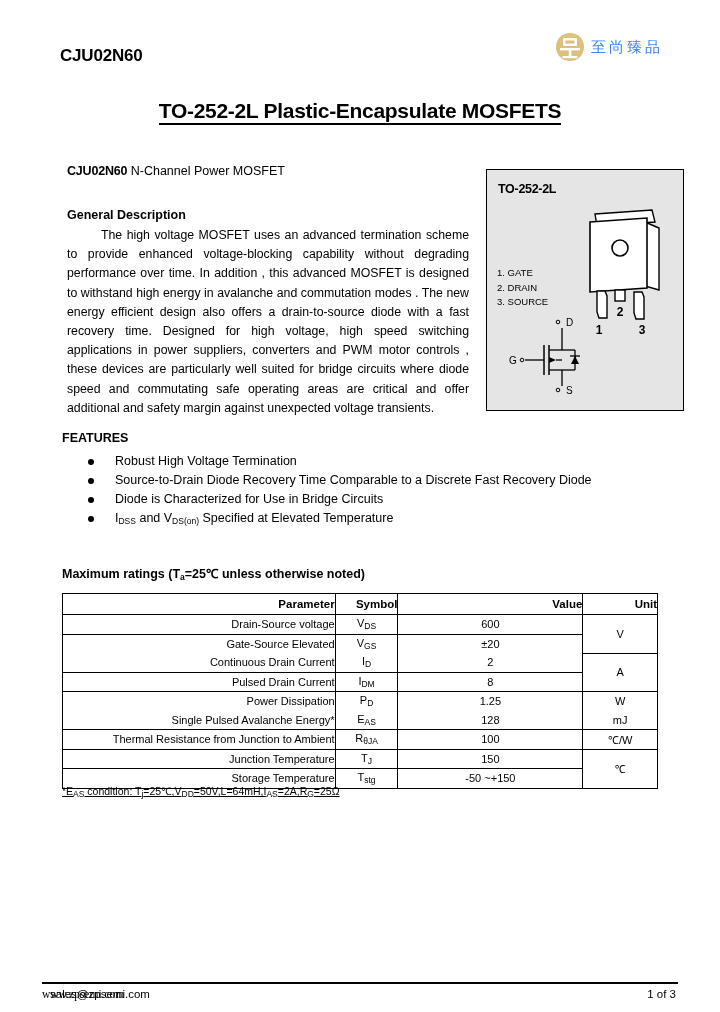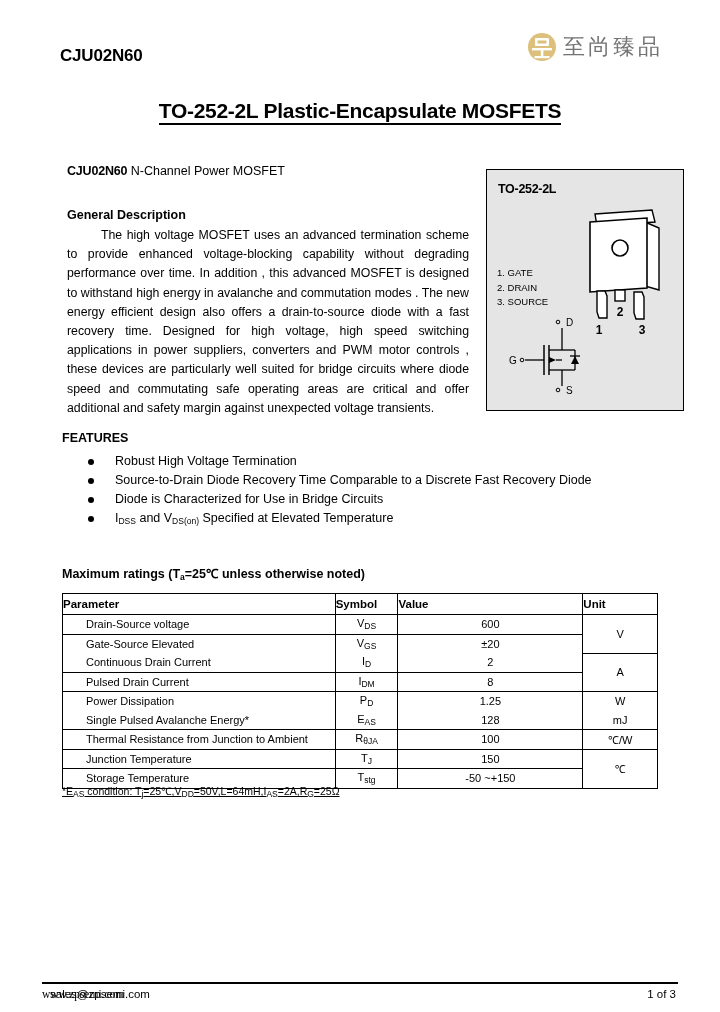--- a/index.html
+++ b/index.html
@@ -35,22 +35,22 @@
     display: flex;
     align-items: center;
     gap: 6px;
   }
   .logo-mark {
     width: 30px; height: 30px;
     position: relative;
   }
   .logo-cn {
     font-family: "DejaVu Sans", sans-serif;
-    font-size: 22px;
-    color: #737373;
+    font-size: 15px;
+    color: #3b82f6;
     letter-spacing: 3px;
     line-height: 1;
   }
 
   
   .doc-title {
     position: absolute;
     left: 0; top: 99px;
     width: 720px;
     text-align: center;
@@ -164,25 +164,25 @@
   .ratings-table th,
   .ratings-table td {
     border: 1px solid #000;
     padding: 0;
     height: 18.5px;
     vertical-align: middle;
   }
   .ratings-table th {
     font-weight: bold;
     font-size: 11.5px;
-    text-align: left;
+    text-align: right;
     height: 20px;
   }
   .ratings-table td.param {
-    text-align: left;
+    text-align: right;
     padding-left: 23px;
   }
   .ratings-table td.sym,
   .ratings-table td.val,
   .ratings-table td.unit {
     text-align: center;
   }
   .c-param { width: 273px; }
   .c-sym   { width: 62px; }
   .c-val   { width: 185px; }

